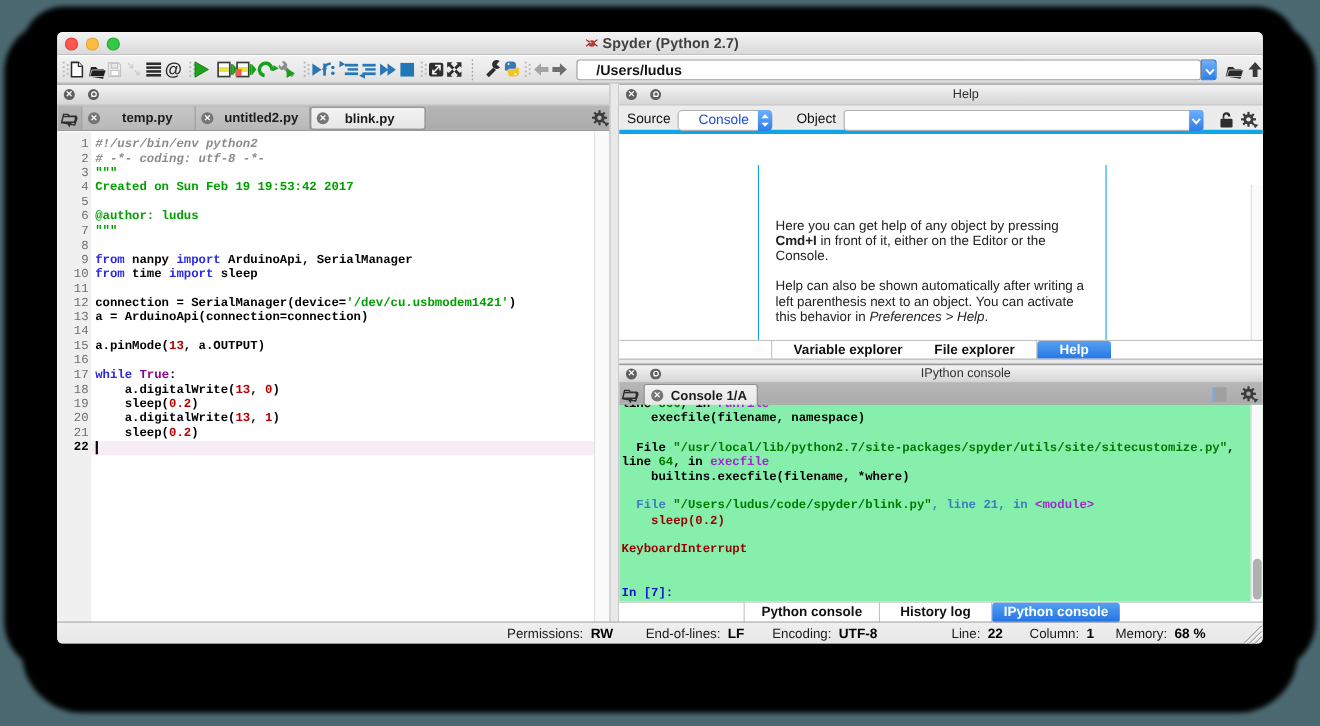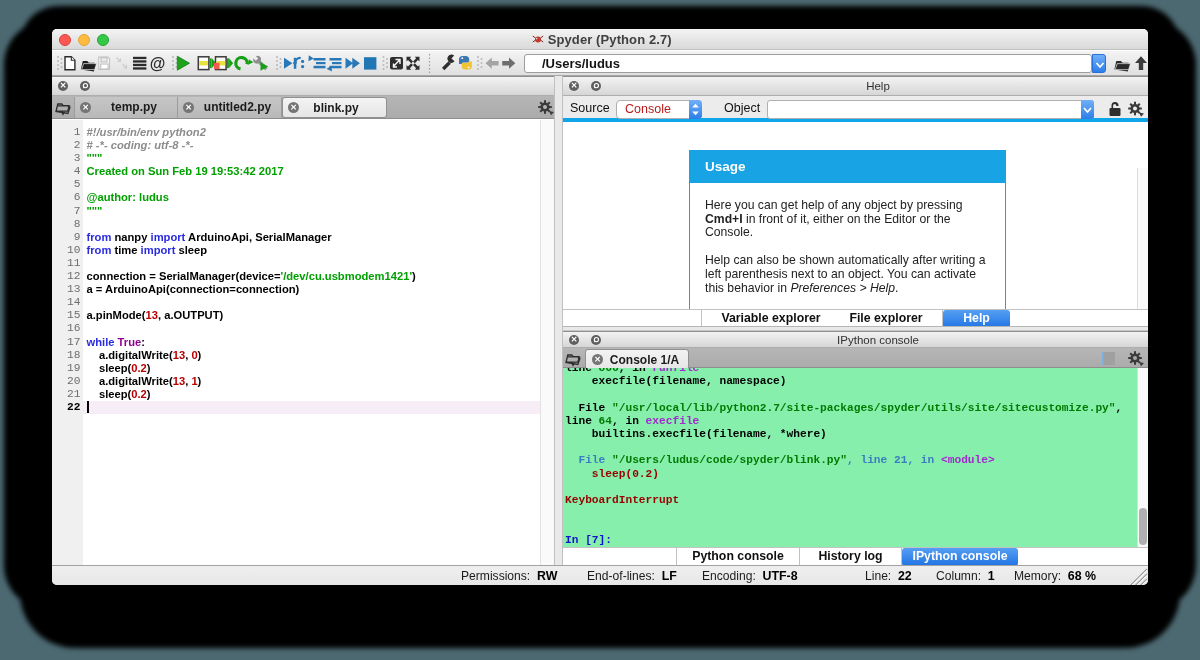--- a/index.html
+++ b/index.html
@@ -26,21 +26,21 @@
 
 #lpane{left:0;top:47px;width:505px;height:489px;background:#fff}
 #ltabbar{left:0;top:20px;width:505px;height:23px;background:linear-gradient(#b6b6b6,#ababab);border-bottom:1px solid #8d8d8d}
 .tab{top:1px;height:21px;background:linear-gradient(#c6c6c6,#b8b8b8);border-right:1px solid #9c9c9c;font-size:12px;font-weight:700;color:#1c1c1c;text-align:center;line-height:21px;padding-left:16px}
 .tabactive{background:linear-gradient(#f3f3f3,#e6e6e6);border:1px solid #909090;border-radius:3px;padding-left:3px}
 .tclose{width:11px;height:11px;border-radius:50%;background:#757575;color:#fff;font-size:8px;line-height:11px;text-align:center;font-weight:700}
 #editor{left:0;top:44px;width:505px;height:445px;background:#fff}
 #gutter{left:0;top:0;width:31px;height:445px;background:#f0f0f0}
 #gutternums{left:0;top:6px;width:28.5px;font-family:"Liberation Mono",monospace;font-size:11.2px;line-height:13.1px;color:#6e6e6e;text-align:right;white-space:pre}
 #curline{left:31px;top:281px;width:459px;height:13px;background:#f7edf6}
-#code{left:34.5px;top:6px;font-family:Liberation Sans, sans-serif;font-size:11.2px;line-height:13.1px;font-weight:700;color:#000;white-space:pre}
+#code{left:34.5px;top:6px;font-family:Liberation Mono, monospace;font-size:11.2px;line-height:13.1px;font-weight:700;color:#000;white-space:pre}
 #vtrack{left:488px;top:0;width:14px;height:445px;background:#fafafa;border-left:1px solid #e2e2e2}
 
 #vsplit{left:502px;top:47px;width:9px;height:489px;background:#e9e9e9;border-left:1px solid #c0c0c0;border-right:1px solid #c0c0c0}
 
 #rpane{left:511px;top:47px;width:585px;height:489px;background:#fff}
 #srcrow{left:0;top:20px;width:585px;height:26px;background:#ececec;border-bottom:4px solid #0ea5e9}
 #helpcontent{left:0;top:46px;width:585px;height:187px;background:#fff}
 #helptrack{left:574px;top:46px;width:11px;height:186px;background:#fafafa;border-left:1px solid #dcdcdc}
 #usage{left:126px;top:28px;width:317px;height:159px;border-left:1px solid #18a3e4;border-right:1px solid #18a3e4;background:#fff}
 #usagehead{left:0;top:0;width:315px;height:33px;background:#18a3e4;color:#fff;font-size:13.5px;font-weight:700;line-height:33px;padding-left:15px}
@@ -309,21 +309,21 @@
             <svg style="display:block" width="10" height="10" viewBox="0 0 10 10">
               <circle cx="5" cy="5" r="5" fill="#5f5f5f"></circle>
               <circle cx="5.4" cy="4.6" r="2.1" fill="none" stroke="#fff" stroke-width="1.1"></circle>
               <path d="M3.2 6.8 l1.6 -0.4" stroke="#fff" stroke-width="1.1"></path>
             </svg>
           </div>
         <div class="abs ptitle" style="left:45px;width:540px">Help</div>
       </div>
       <div class="abs" id="srcrow">
         <div class="abs" style="left:7px;top:5px;font-size:12.5px;color:#111">Source</div>
-        <div class="abs" style="left:53px;top:4px;width:86px;height:19px;background:#fff;border:1px solid #b0b0b0;border-radius:4px;font-size:12.5px;color:#b91c1c;line-height:17px;padding-left:8px">Console</div>
+        <div class="abs" style="left:53px;top:4px;width:86px;height:19px;background:#fff;border:1px solid #b0b0b0;border-radius:4px;font-size:12.5px;color:#1d4ed8;line-height:17px;padding-left:18px">Console</div>
         <div class="abs" style="left:126px;top:4px;width:13px;height:19px;background:linear-gradient(#6fb0f9,#2e7de8);border-radius:0 4px 4px 0"><svg width="13" height="19" viewBox="0 0 13 19">
               <path d="M3.2 7.5 l3.3-3.8 l3.3 3.8 z M3.2 11.5 l3.3 3.8 l3.3-3.8 z" fill="#fff"></path>
             </svg></div>
         <div class="abs" style="left:161px;top:5px;font-size:12.5px;color:#111">Object</div>
         <div class="abs" style="left:204px;top:4px;width:327px;height:19px;background:#fff;border:1px solid #b0b0b0;border-radius:3px"></div>
         <div class="abs" style="left:518px;top:4px;width:13px;height:19px;background:linear-gradient(#6fb0f9,#2e7de8);border-radius:0 3px 3px 0"><svg width="13" height="19" viewBox="0 0 13 19">
               <path d="M3 8 l3.5 4 l3.5 -4" fill="none" stroke="#fff" stroke-width="1.8"></path>
             </svg></div>
         <svg class="abs" style="left:543px;top:3px" width="18" height="20" viewBox="0 0 18 20">
           <rect x="3.5" y="9" width="11" height="8" rx="1.2" fill="#2e2e2e"></rect>
@@ -340,21 +340,20 @@
               <rect x="8" y="12.8" width="2" height="3" transform="rotate(45 9 9)"></rect>
               <rect x="2.2" y="8" width="3" height="2" transform="rotate(45 9 9)"></rect>
               <rect x="12.8" y="8" width="3" height="2" transform="rotate(45 9 9)"></rect>
             </g>
           <circle cx="9" cy="9" r="2" fill="#ececec"></circle>
           <path d="M13 13 l5 1 l-3 3.2 z" fill="#3b3b3b"></path>
         </svg>
       </div>
       <div class="abs" id="helpcontent">
         <div class="abs" id="usage">
-          <div class="abs" id="usagehead">Usage</div>
           <div class="abs" id="usagebody">Here you can get help of any object by pressing<br>
 <b>Cmd+I</b> in front of it, either on the Editor or the<br>
 Console.<br><span style="display:block;height:14px"></span>
 Help can also be shown automatically after writing a<br>
 left parenthesis next to an object. You can activate<br>
 this behavior in <i>Preferences &gt; Help</i>.</div>
         </div>
         <div class="abs" id="helptrack"></div>
       </div>
       <div class="abs btabrow" style="left:0;top:233px">

